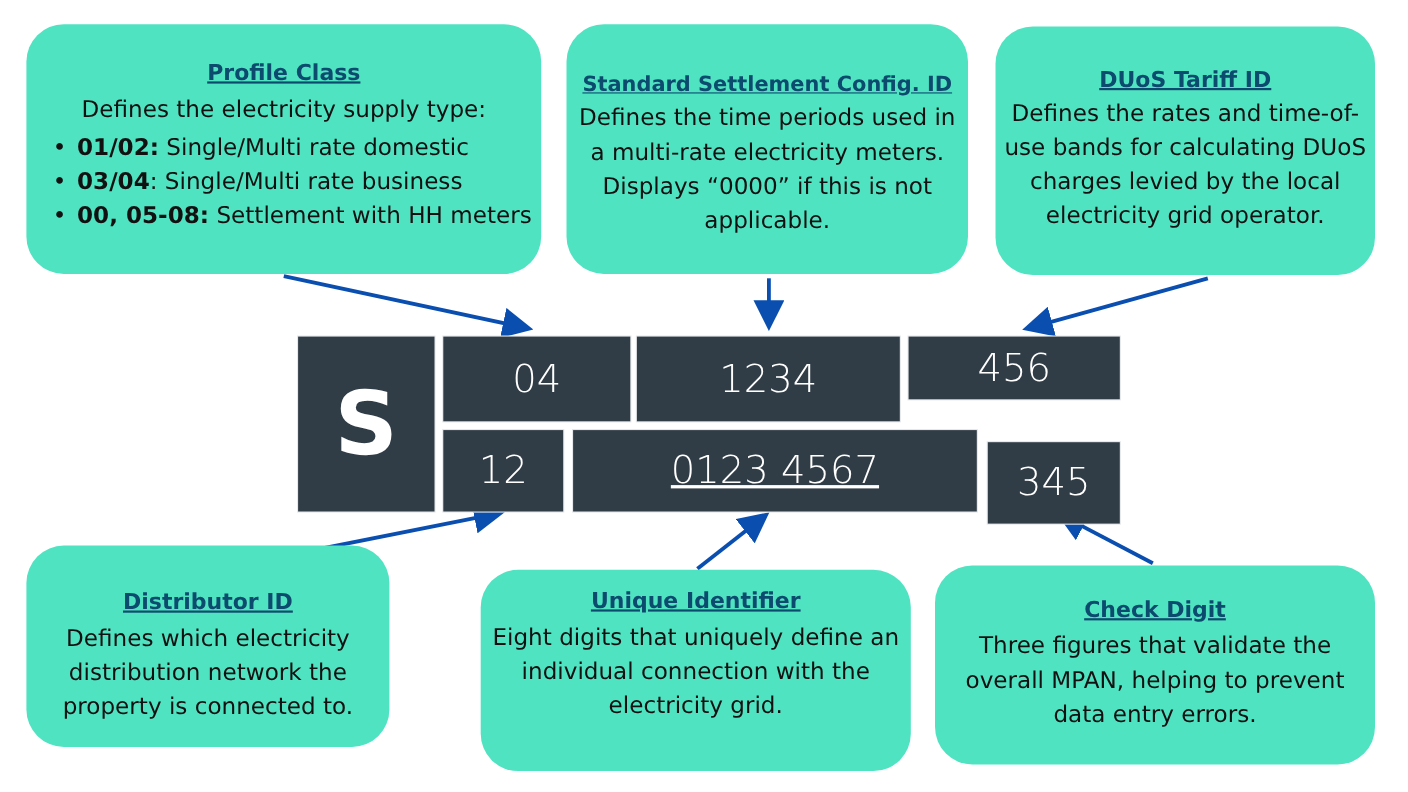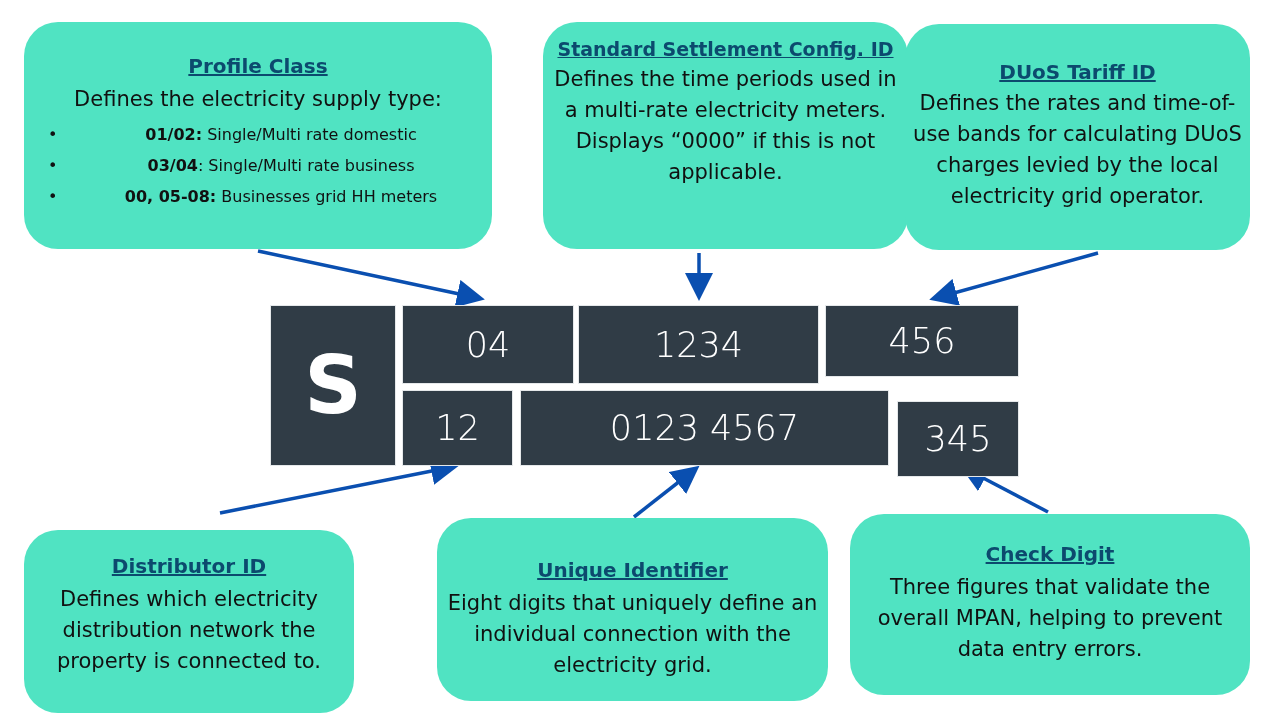--- a/index.html
+++ b/index.html
@@ -3,21 +3,21 @@
 <meta charset="utf-8">
 <style>
   html, body { margin:0; padding:0; }
   body { width:1280px; height:720px; background:#ffffff; position:relative; overflow:hidden; font-family:"DejaVu Sans", sans-serif; color:#111; }
   .box { position:absolute; background:#50e3c2; border-radius:34px; text-align:center; box-sizing:border-box; }
   .title { font-weight:bold; text-decoration:underline; font-size:20px; color:#0c4a6e; }
   .desc { font-size:21px; line-height:31px; color:#111; }
   .seg { position:absolute; background:#303c46; color:#fff; display:flex; align-items:center; justify-content:center; font-family:"DejaVu Sans", sans-serif; font-size:35px; font-weight:300; box-shadow:0 0 0 1px #e5e8ea; }
   .seg.s { font-size:80px; font-weight:bold; }
   ul.bullets { list-style:none; margin:0; padding:0; text-align:left; }
-  ul.bullets li { font-size:16px; line-height:31px; position:relative; padding-left:28px;text-align:center; }
+  ul.bullets li { font-size:21px; line-height:31px; position:relative; padding-left:28px; }
   ul.bullets li::before { content:"•"; position:absolute; left:6px; top:0; }
   ul.bullets b { font-weight:bold; }
   svg.arrows { position:absolute; left:0; top:0; }
 </style>
 </head>
 <body>
 
 <svg class="arrows" width="1280" height="720" viewBox="0 0 1280 720">
   <defs>
     <marker id="ah" markerWidth="8" markerHeight="8" refX="6" refY="4" orient="auto" markerUnits="strokeWidth">
@@ -30,51 +30,51 @@
     <line x1="1098" y1="253" x2="936" y2="298" marker-end="url(#ah)"></line>
     <line x1="220" y1="513" x2="452" y2="467" marker-end="url(#ah)"></line>
     <line x1="634" y1="517" x2="694" y2="470" marker-end="url(#ah)"></line>
     <line x1="1048" y1="512" x2="966" y2="469" marker-end="url(#ah)"></line>
   </g>
 </svg>
 
 <div class="seg s" style="left:271px; top:306px; width:124px; height:159px;">S</div>
 <div class="seg" style="left:403px; top:306px; width:170px; height:77px;">04</div>
 <div class="seg" style="left:579px; top:306px; width:239px; height:77px;">1234</div>
-<div class="seg" style="left:826px; top:306px; width:192px; height:70px;">456</div>
+<div class="seg" style="left:826px; top:306px; width:192px; height:57px;">456</div>
 <div class="seg" style="left:403px; top:391px; width:109px; height:74px;">12</div>
-<div class="seg" style="left:521px; top:391px; width:367px; height:74px;">0123 4567</div>
+<div class="seg" style="left:521px; top:391px; width:367px; height:74px;text-decoration:underline;">0123 4567</div>
 <div class="seg" style="left:898px; top:402px; width:120px; height:74px;">345</div>
 
 <div class="box" style="left:24px; top:22px; width:468px; height:227px; padding:32px 0 0 18px;">
   <div class="title" style="margin-right:18px;">Profile Class</div>
   <div class="desc" style="margin-top:6px; margin-right:18px;">Defines the electricity supply type:</div>
   <ul class="bullets" style="margin-top:4px;">
     <li><b>01/02:</b><span> Single/Multi rate domestic</span></li>
     <li><b>03/04</b><span>:  Single/Multi rate business</span></li>
-    <li><b>00, 05-08:</b><span> Businesses grid HH meters</span></li>
+    <li><b>00, 05-08:</b><span> Settlement with HH meters</span></li>
   </ul>
 </div>
 
-<div class="box" style="left:515px; top:22px; width:365px; height:227px; padding:16px 6px 0 6px;margin-left:28px;">
+<div class="box" style="left:515px; top:22px; width:365px; height:227px; padding:44px 6px 0 6px;">
   <div class="title" style="font-size:19px;">Standard Settlement Config. ID</div>
   <div class="desc" style="margin-top:4px;">Defines the time periods used in a multi-rate electricity meters. Displays “0000” if this is not applicable.</div>
 </div>
 
 <div class="box" style="left:905px; top:24px; width:345px; height:226px; padding:36px 6px 0 6px;">
   <div class="title">DUoS Tariff ID</div>
   <div class="desc" style="margin-top:4px;">Defines the rates and time-of-use bands for calculating DUoS charges levied by the local electricity grid operator.</div>
 </div>
 
-<div class="box" style="left:24px; top:530px; width:330px; height:183px; padding:24px 8px 0 8px;">
+<div class="box" style="left:24px; top:496px; width:330px; height:183px; padding:39px 8px 0 8px;">
   <div class="title">Distributor ID</div>
   <div class="desc" style="margin-top:6px; padding:0 6px;">Defines which electricity distribution network the property is connected to.</div>
 </div>
 
-<div class="box" style="left:437px; top:518px; width:391px; height:183px; padding:40px 6px 0 6px;">
+<div class="box" style="left:437px; top:518px; width:391px; height:183px; padding:16px 6px 0 6px;">
   <div class="title">Unique Identifier</div>
   <div class="desc" style="margin-top:6px;">Eight digits that uniquely define an individual connection with the electricity grid.</div>
 </div>
 
 <div class="box" style="left:850px; top:514px; width:400px; height:181px; padding:28px 14px 0 14px;">
   <div class="title">Check Digit</div>
   <div class="desc" style="margin-top:6px;">Three figures that validate the overall MPAN, helping to prevent data entry errors.</div>
 </div>
 
 </body></html>

